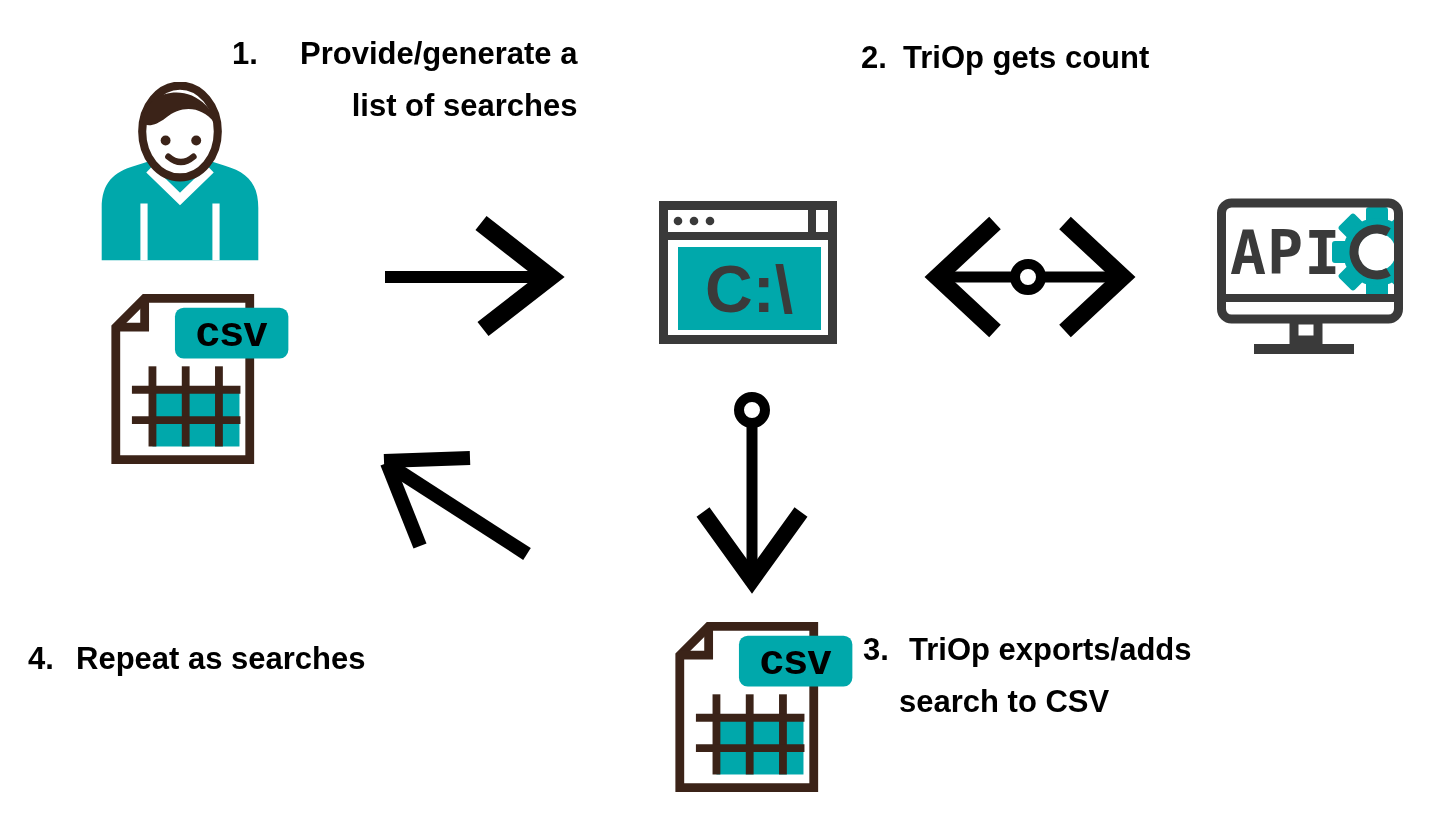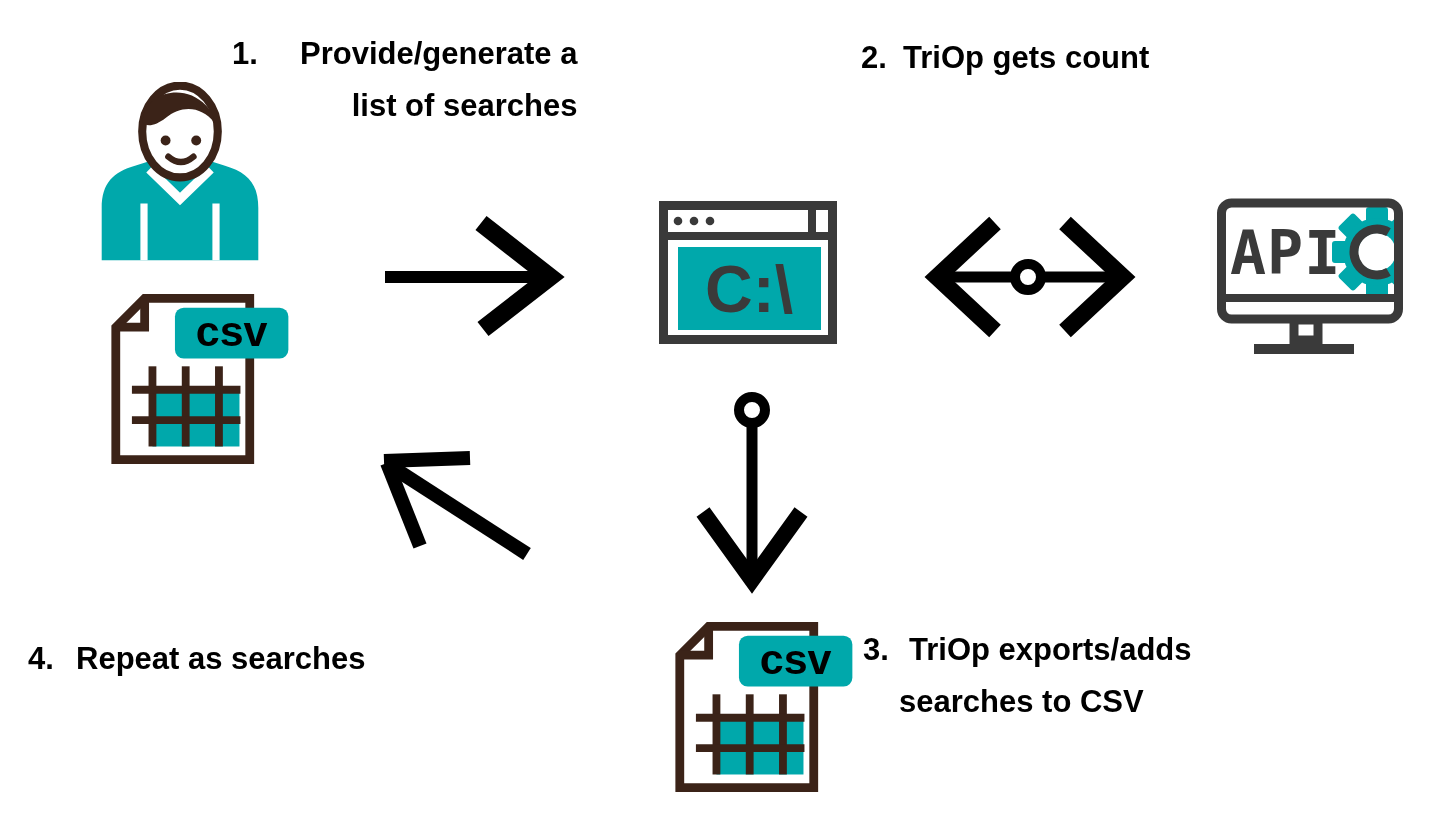--- a/index.html
+++ b/index.html
@@ -31,21 +31,21 @@
   <div><span class="num" style="width:68px;">1.</span><span>Provide/generate a</span></div>
   <div style="padding-left:68px;text-align:right;">list of searches</div>
 </div>
 
 <div class="step" style="left:861px;top:32px;">
   <div><span class="num" style="width:42px;">2.</span><span>TriOp gets count</span></div>
 </div>
 
 <div class="step" style="left:863px;top:580px;margin-top:44px;">
   <div><span class="num" style="width:46px;">3.</span><span>TriOp exports/adds</span></div>
-  <div style="padding-left:36px;">searches to CSV</div>
+  <div style="padding-left:36px;">search to CSV</div>
 </div>
 
 <div class="step" style="left:28px;top:633px;">
   <div><span class="num" style="width:48px;">4.</span><span>Repeat as searches</span></div>
 </div>
 
 <svg class="abs" style="left:90px;top:82px;" width="180" height="180" viewBox="0 0 200 200">
   <g>
     <path class="f-teal" d="M13,198 L13,140 C13,112 26,100 50,93 L85,82 C92,95 108,95 115,82 L150,93 C174,100 187,112 187,140 L187,198 Z"></path>
     <path class="nf s-white" stroke-width="10" stroke-linejoin="miter" d="M66,97 L100,130 L134,97"></path>

